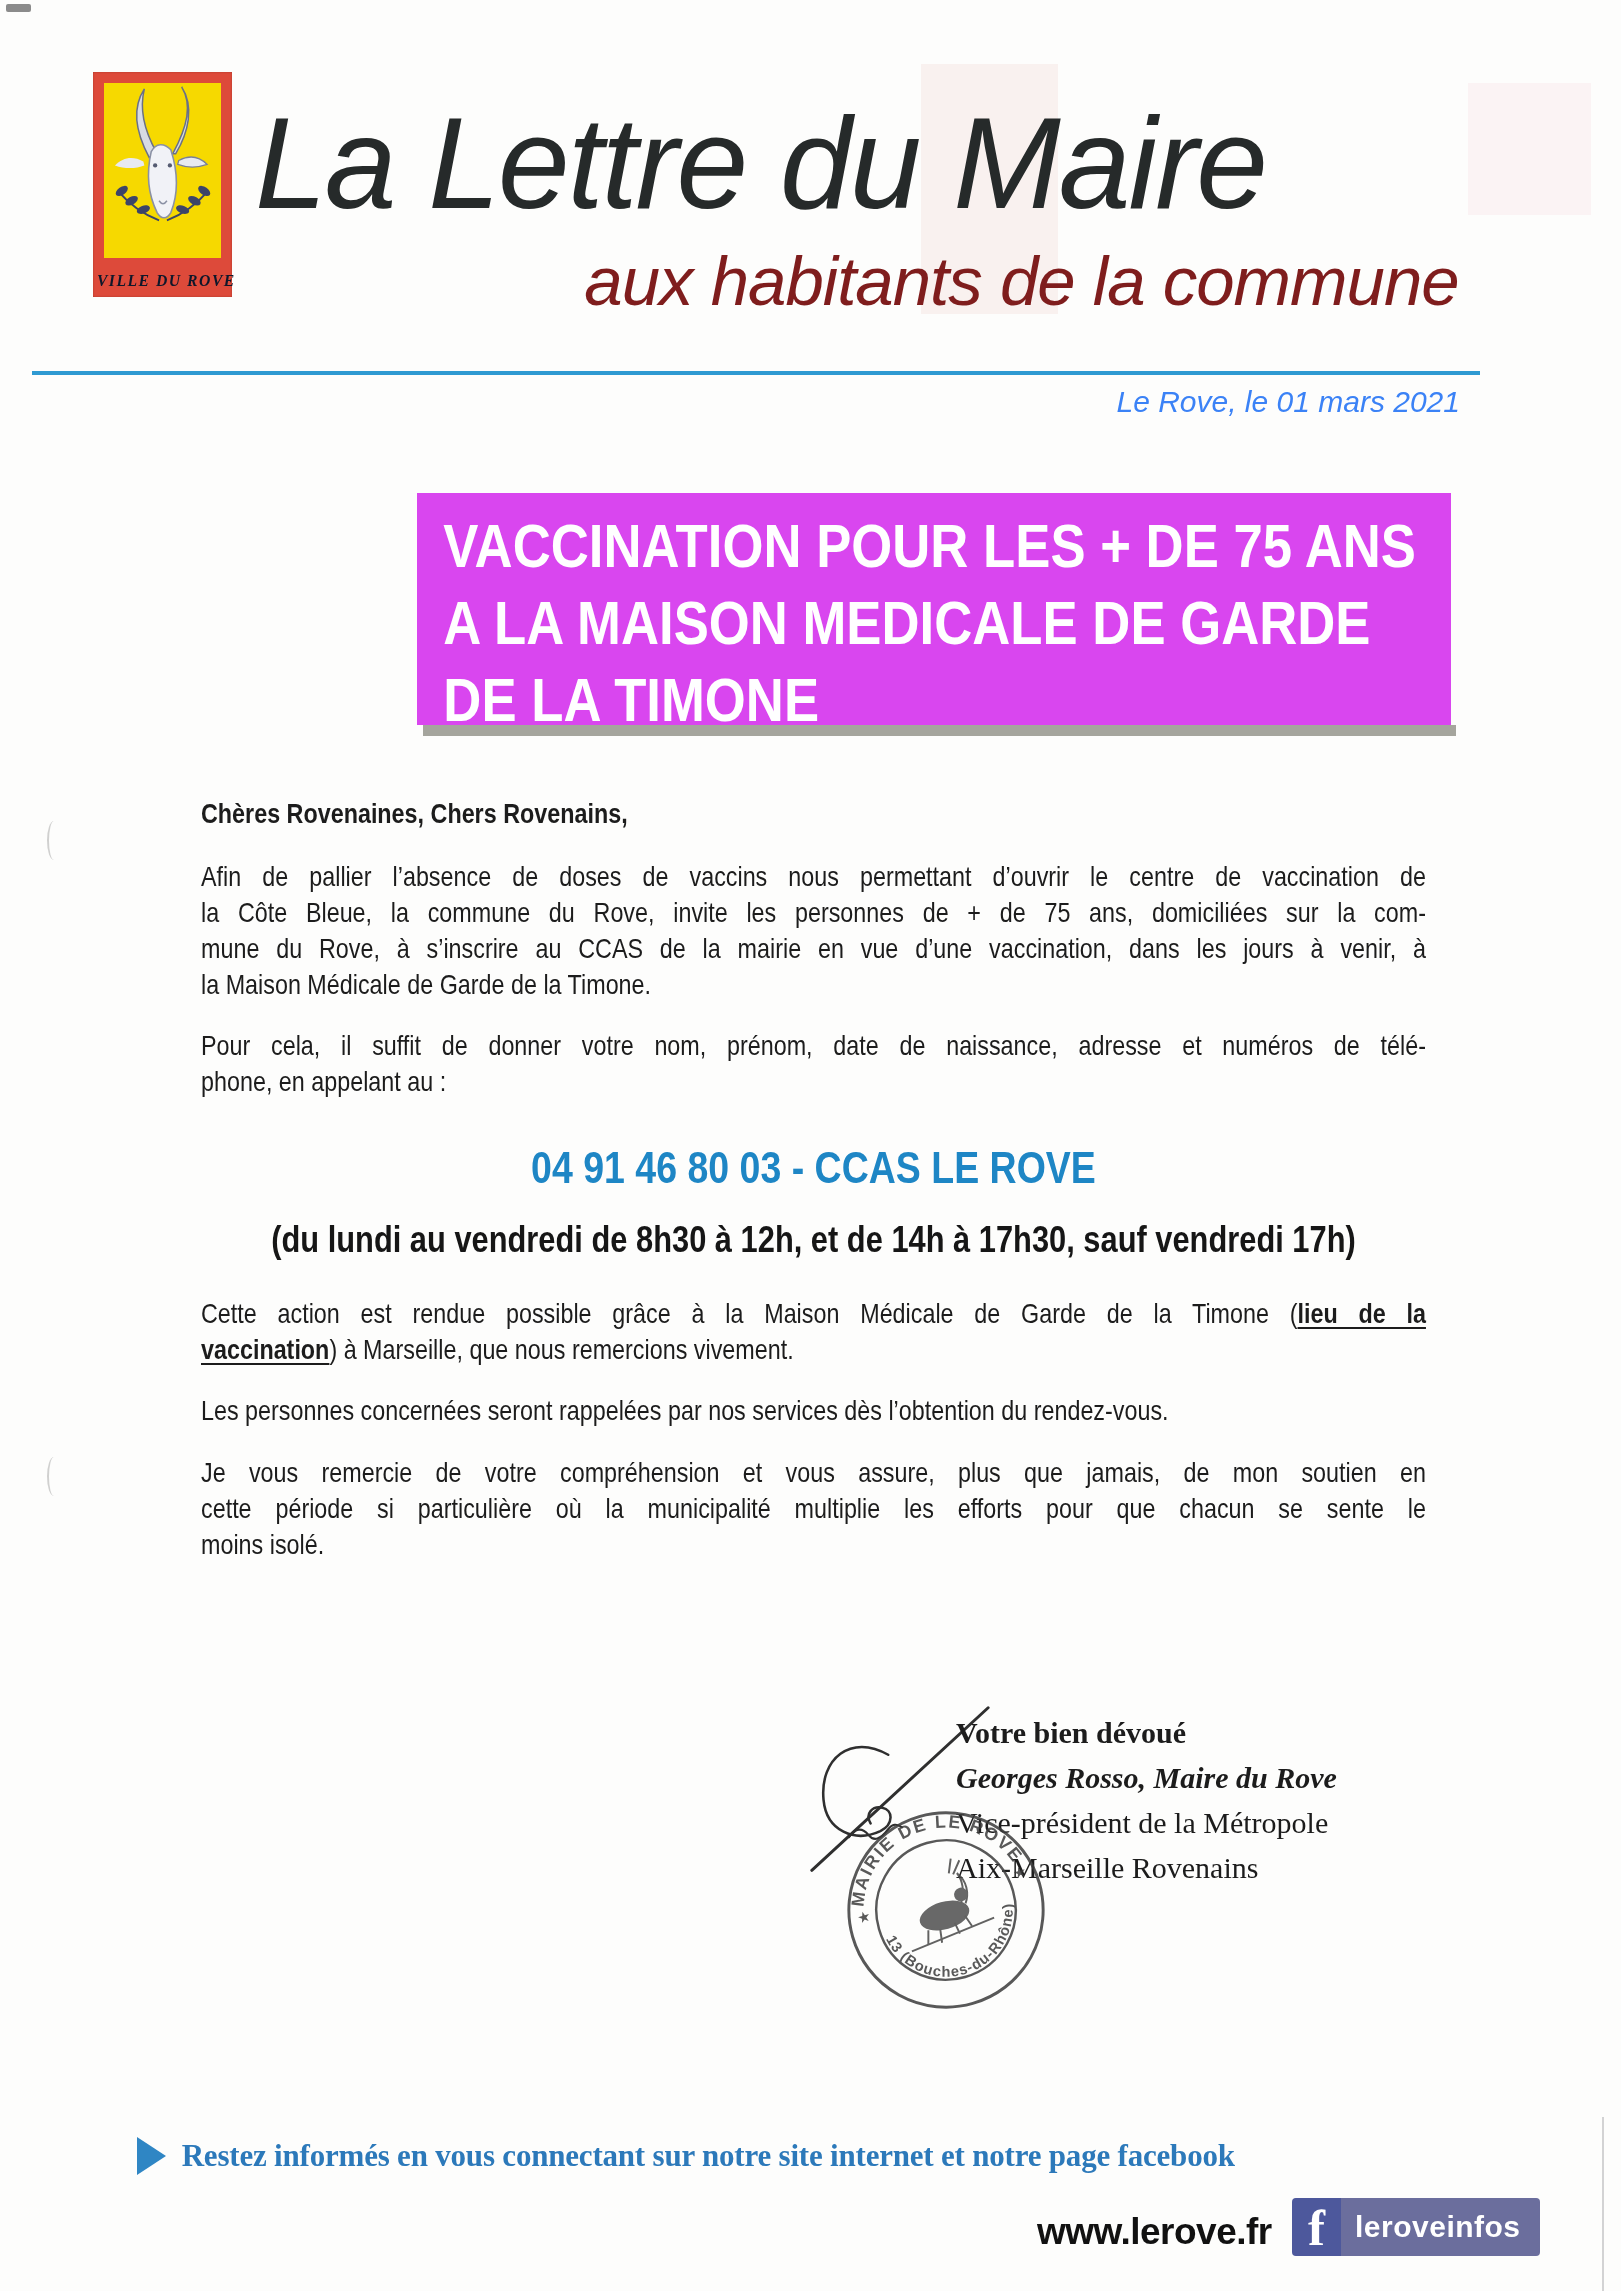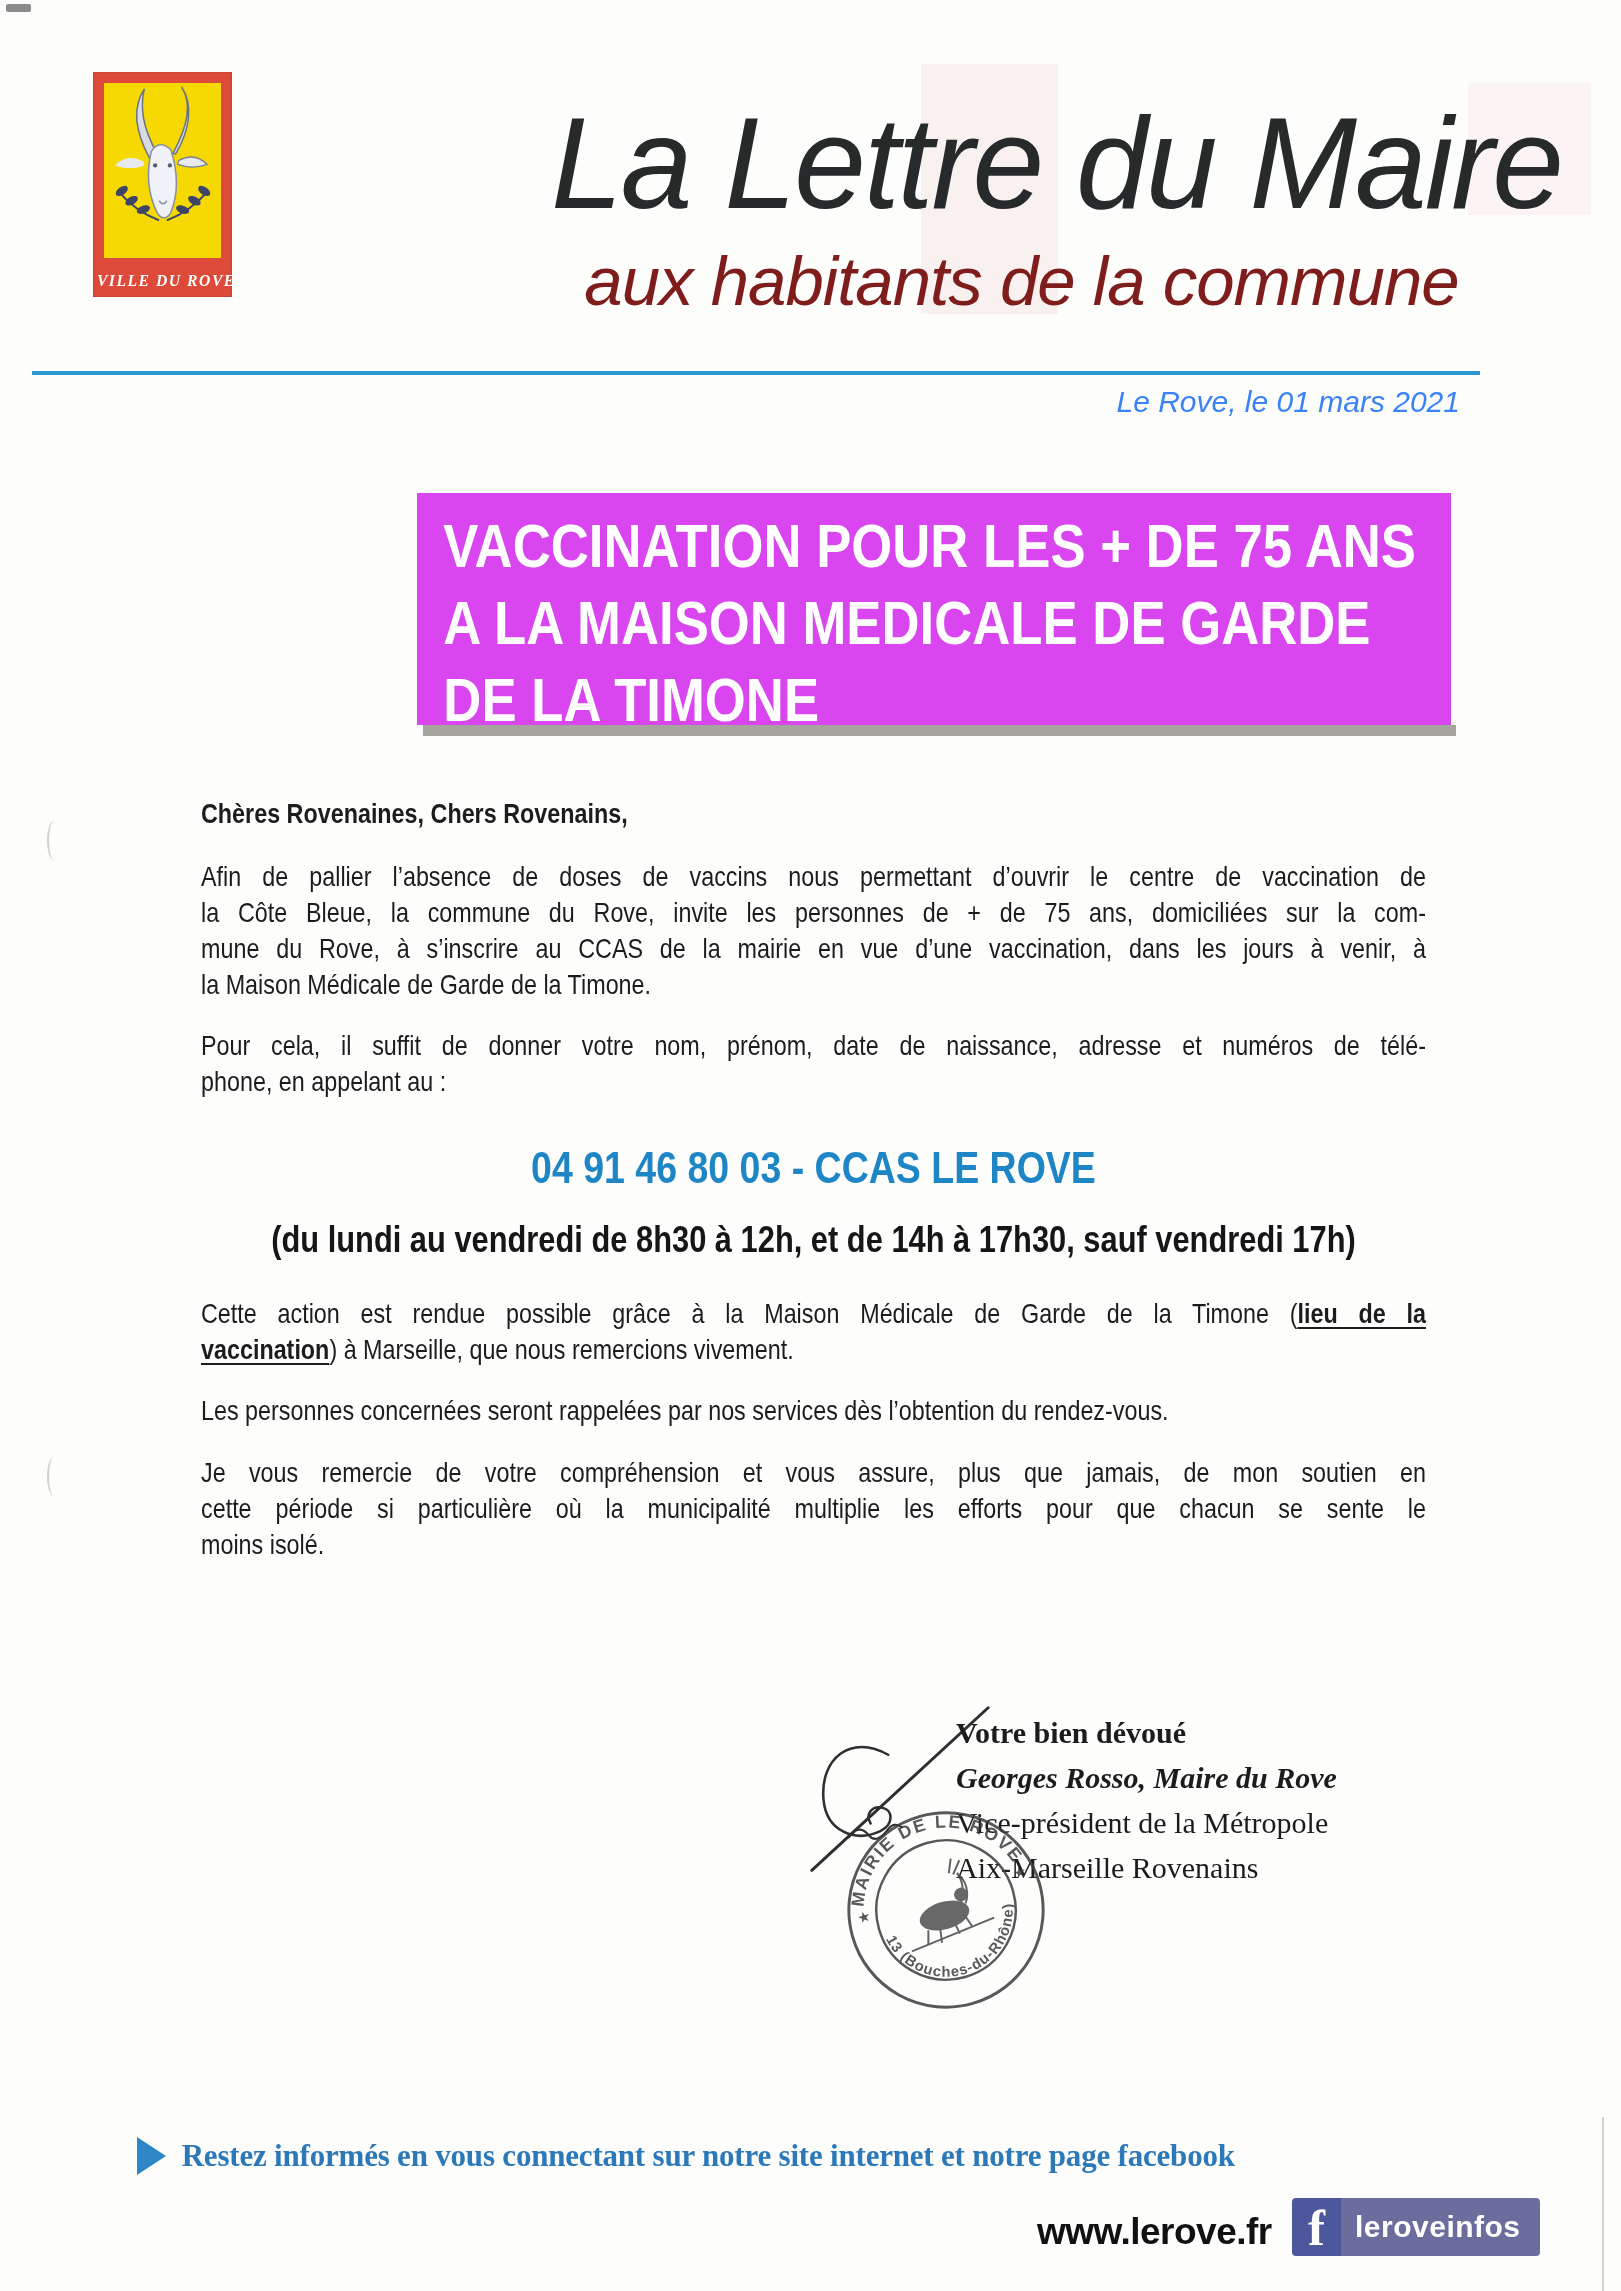--- a/index.html
+++ b/index.html
@@ -5,22 +5,22 @@
   html,body{margin:0;padding:0;background:#e8e8e8;}
   .page{position:relative;width:1621px;height:2292px;background:#fdfdfc;margin:0 auto;overflow:hidden;
         font-family:"Liberation Sans",sans-serif;color:#1c1c1c;}
 
   
   .crest{position:absolute;left:93px;top:72px;width:139px;height:225px;background:#dd4a3a;
          box-shadow:0 0 2px rgba(120,40,30,.6) inset;}
   .crest-inner{position:absolute;left:10.8px;right:10.8px;top:10.8px;bottom:39px;background:#f6d900;overflow:hidden;}
   .crest-caption{position:absolute;left:3.9px;right:3.9px;bottom:6.9px;text-align:center;
          font-family:"Liberation Serif",serif;font-style:italic;font-weight:bold;font-size:15.7px;
-         color:#ffffff;letter-spacing:1.5px;white-space:nowrap;}
-  .main-title{position:absolute;left:255px;right:59px;top:86px;text-align:right;font-style:italic;
+         color:#0f172a;letter-spacing:1.5px;white-space:nowrap;}
+  .main-title{position:absolute;left:255px;right:59px;top:86px;text-align:left;font-style:italic;
          font-size:129px;line-height:1.2;color:#262a2a;letter-spacing:-2px;white-space:nowrap;}
   .subtitle{position:absolute;left:510px;right:88px;top:242px;text-align:center;font-style:italic;
          font-size:69px;color:#7f1d1d;letter-spacing:-1px;white-space:nowrap;}
   .header-rule{position:absolute;left:32px;top:371px;width:1448px;height:3.9px;background:#2f9ad2;}
   .date-line{position:absolute;right:161px;top:385px;font-style:italic;font-size:30px;color:#3b82f6;}
 
   
   .banner{position:absolute;left:417px;top:493px;width:1034px;height:232px;background:#d946ef;}
   .banner:after{content:"";position:absolute;left:5.9px;right:-4.9px;bottom:-10.8px;height:10.8px;background:#a5a59d;}
   .banner-text{padding:13.7px 0 0 31px;width:1366px;transform:scaleX(.85);transform-origin:left top;}

